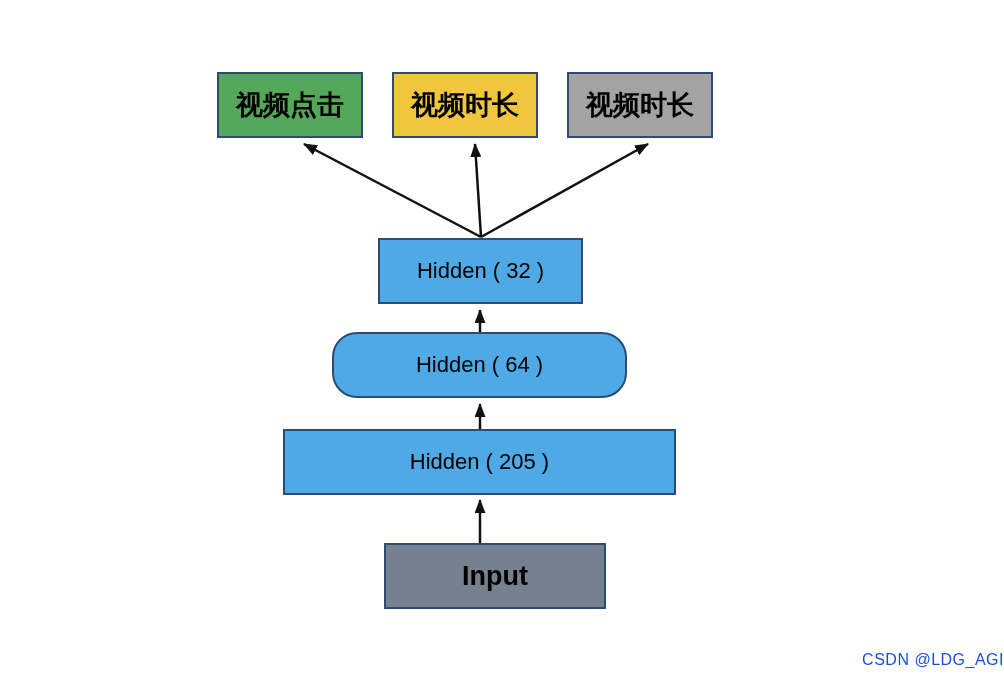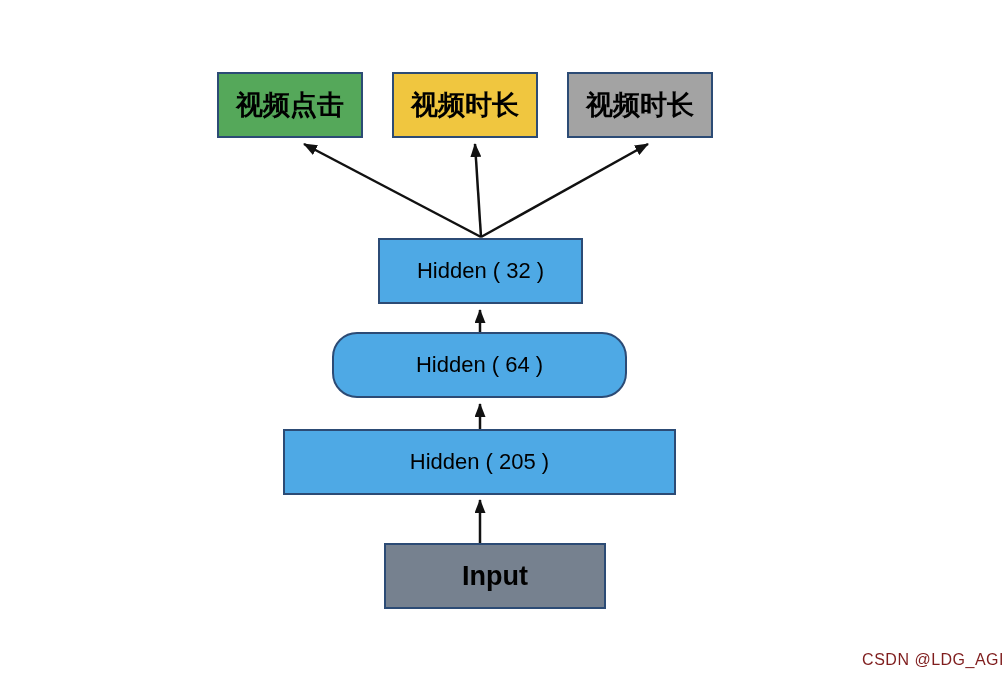--- a/index.html
+++ b/index.html
@@ -52,21 +52,21 @@
     width: 222px;
     height: 66px;
     font-size: 27px;
     font-weight: 800;
   }
   .watermark {
     position: absolute;
     right: 0px;
     top: 651px;
     font-size: 16px;
-    color: #7f1d1d;
+    color: #1d4ed8;
     letter-spacing: 0.5px;
     z-index: 3;
   }
 </style>
 </head>
 <body>
 
 <div class="stage">
 
   <svg class="arrows" viewBox="0 0 1004 688" xmlns="http://www.w3.org/2000/svg">

